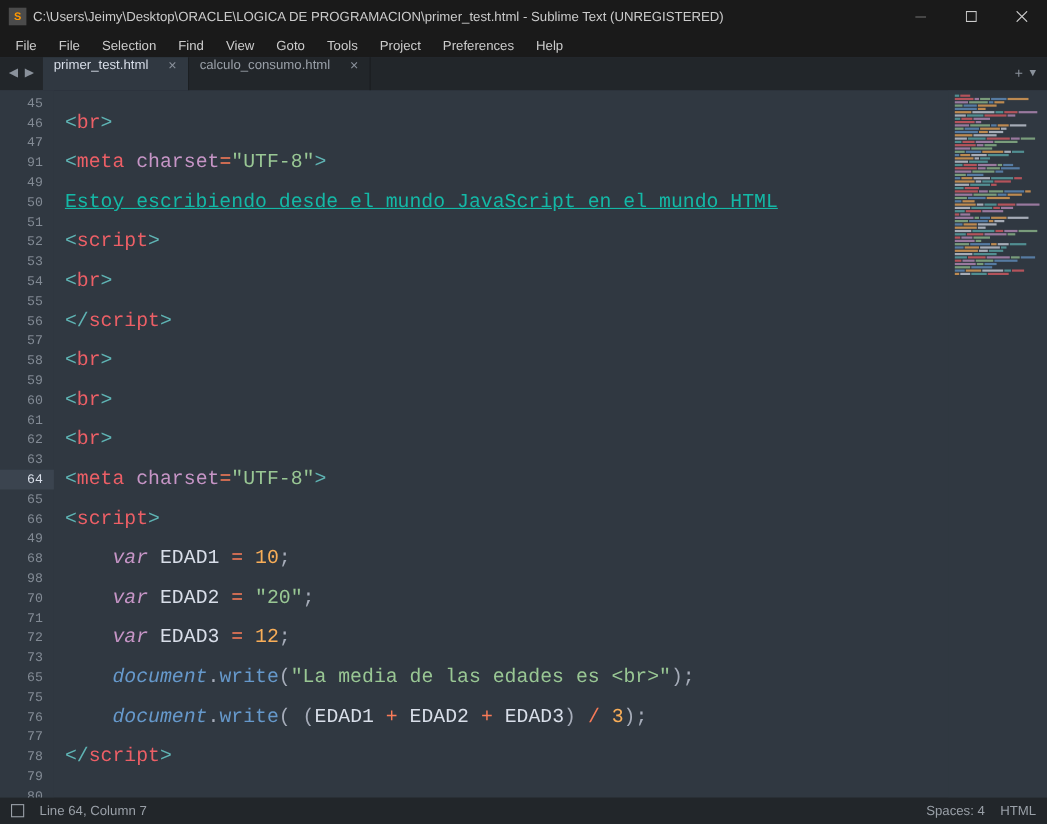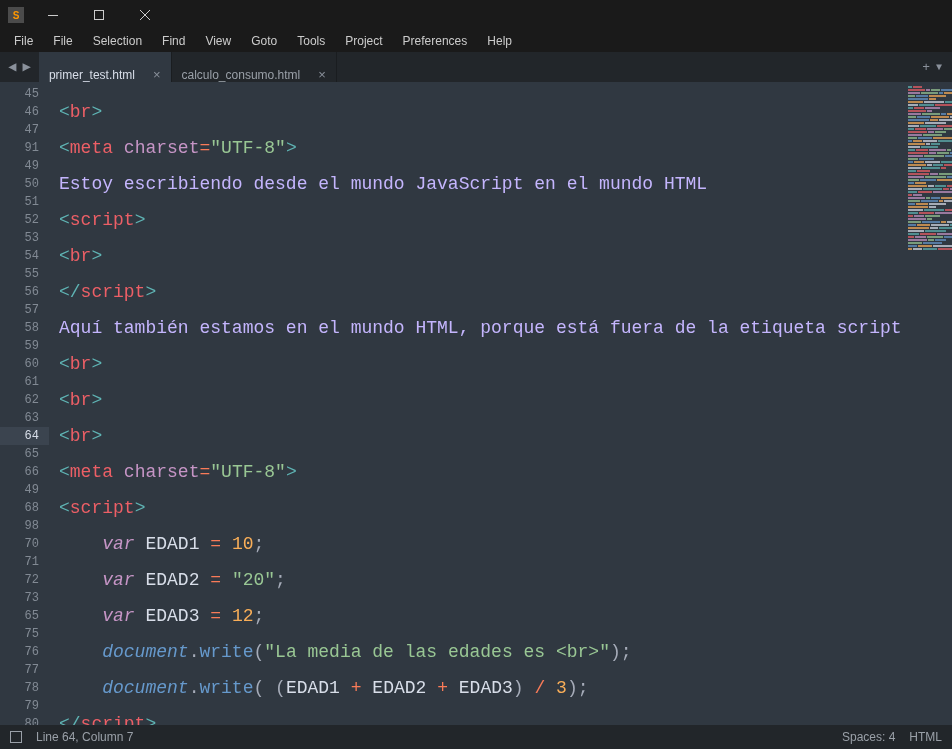--- a/index.html
+++ b/index.html
@@ -77,21 +77,21 @@
   .navarrows {
     display: flex;
     align-items: center;
     padding: 0 8px;
     color: #8a919b;
     gap: 6px;
   }
   .navarrows span { font-size: 14px; line-height: 1; }
   .tab {
     display: flex;
-    align-items: flex-end;
+    align-items: flex-start;
     padding: 0 10px;
     color: #9aa0a8;
     font-family: 'Segoe UI', Tahoma, sans-serif;
     font-size: 12px;
     border-right: 1px solid #1a1d20;
     gap: 18px;
     position: relative;
   }
   .tab.active {
     background: #303841;
@@ -158,21 +158,21 @@
     height: 2px;
     background: #5a6373;
   }
 
   
   .c-tag { color: #ec5f66; }
   .c-bracket { color: #5fb4b4; }
   .c-attr { color: #c695c6; }
   .c-op { color: #f97b58; }
   .c-str { color: #99c794; }
-  .c-text { color: #c4b5fd; }
+  .c-text { color: #14b8a6; text-decoration: underline; }
   .c-kw { color: #c695c6; font-style: italic; }
   .c-var { color: #d8dee9; }
   .c-num { color: #f9ae58; }
   .c-punct { color: #a6acb9; }
   .c-obj { color: #6699cc; font-style: italic; }
   .c-fn { color: #6699cc; }
 
   .statusbar {
     height: 24px;
     background: #22262a;
@@ -188,20 +188,21 @@
   .statusbar .sb-icon {
     width: 12px; height: 12px; border: 1px solid #9aa0a8;
   }
   .statusbar .spacer { flex: 1; }
 </style>
 </head>
 <body>
 
 <div class="titlebar">
   <div class="app-icon"></div>
+  <div class="titlebar-title">C:\Users\Jeimy\Desktop\ORACLE\LOGICA DE PROGRAMACION\primer_test.html - Sublime Text (UNREGISTERED)</div>
   <div class="win-controls">
     <div class="win-btn">
       <svg width="10" height="1">
           <line x1="0" y1="0.5" x2="10" y2="0.5" stroke-width="1"></line>
         </svg>
     </div>
     <div class="win-btn">
       <svg width="10" height="10">
           <rect x="0.5" y="0.5" width="9" height="9" fill="none" stroke-width="1"></rect>
         </svg>
@@ -287,21 +288,20 @@
       <div>79</div>
       <div>80</div>
     </div>
   <div class="code" id="codearea">
 <div class="line"><span class="c-bracket">&lt;</span><span class="c-tag">br</span><span class="c-bracket">&gt;</span></div>
 <div class="line"><span class="c-bracket">&lt;</span><span class="c-tag">meta</span> <span class="c-attr">charset</span><span class="c-op">=</span><span class="c-str">"UTF-8"</span><span class="c-bracket">&gt;</span></div>
 <div class="line"><span class="c-text">Estoy escribiendo desde el mundo JavaScript en el mundo HTML</span></div>
 <div class="line"><span class="c-bracket">&lt;</span><span class="c-tag">script</span><span class="c-bracket">&gt;</span></div>
 <div class="line"><span class="c-bracket">&lt;</span><span class="c-tag">br</span><span class="c-bracket">&gt;</span></div>
 <div class="line"><span class="c-bracket">&lt;/</span><span class="c-tag">script</span><span class="c-bracket">&gt;</span></div>
-<div class="line"><span class="c-text">Aquí también estamos en el mundo HTML, porque está fuera de la etiqueta script</span></div>
 <div class="line"><span class="c-bracket">&lt;</span><span class="c-tag">br</span><span class="c-bracket">&gt;</span></div>
 <div class="line"><span class="c-bracket">&lt;</span><span class="c-tag">br</span><span class="c-bracket">&gt;</span></div>
 <div class="line"><span class="c-bracket">&lt;</span><span class="c-tag">br</span><span class="c-bracket">&gt;</span></div>
 <div class="line"><span class="c-bracket">&lt;</span><span class="c-tag">meta</span> <span class="c-attr">charset</span><span class="c-op">=</span><span class="c-str">"UTF-8"</span><span class="c-bracket">&gt;</span></div>
 <div class="line"><span class="c-bracket">&lt;</span><span class="c-tag">script</span><span class="c-bracket">&gt;</span></div>
 <div class="line">    <span class="c-kw">var</span> <span class="c-var">EDAD1</span> <span class="c-op">=</span> <span class="c-num">10</span><span class="c-punct">;</span></div>
 <div class="line">    <span class="c-kw">var</span> <span class="c-var">EDAD2</span> <span class="c-op">=</span> <span class="c-str">"20"</span><span class="c-punct">;</span></div>
 <div class="line">    <span class="c-kw">var</span> <span class="c-var">EDAD3</span> <span class="c-op">=</span> <span class="c-num">12</span><span class="c-punct">;</span></div>
 <div class="line">    <span class="c-obj">document</span><span class="c-punct">.</span><span class="c-fn">write</span><span class="c-punct">(</span><span class="c-str">"La media de las edades es &lt;br&gt;"</span><span class="c-punct">)</span><span class="c-punct">;</span></div>
 <div class="line">    <span class="c-obj">document</span><span class="c-punct">.</span><span class="c-fn">write</span><span class="c-punct">(</span> <span class="c-punct">(</span><span class="c-var">EDAD1</span> <span class="c-op">+</span> <span class="c-var">EDAD2</span> <span class="c-op">+</span> <span class="c-var">EDAD3</span><span class="c-punct">)</span> <span class="c-op">/</span> <span class="c-num">3</span><span class="c-punct">)</span><span class="c-punct">;</span></div>

